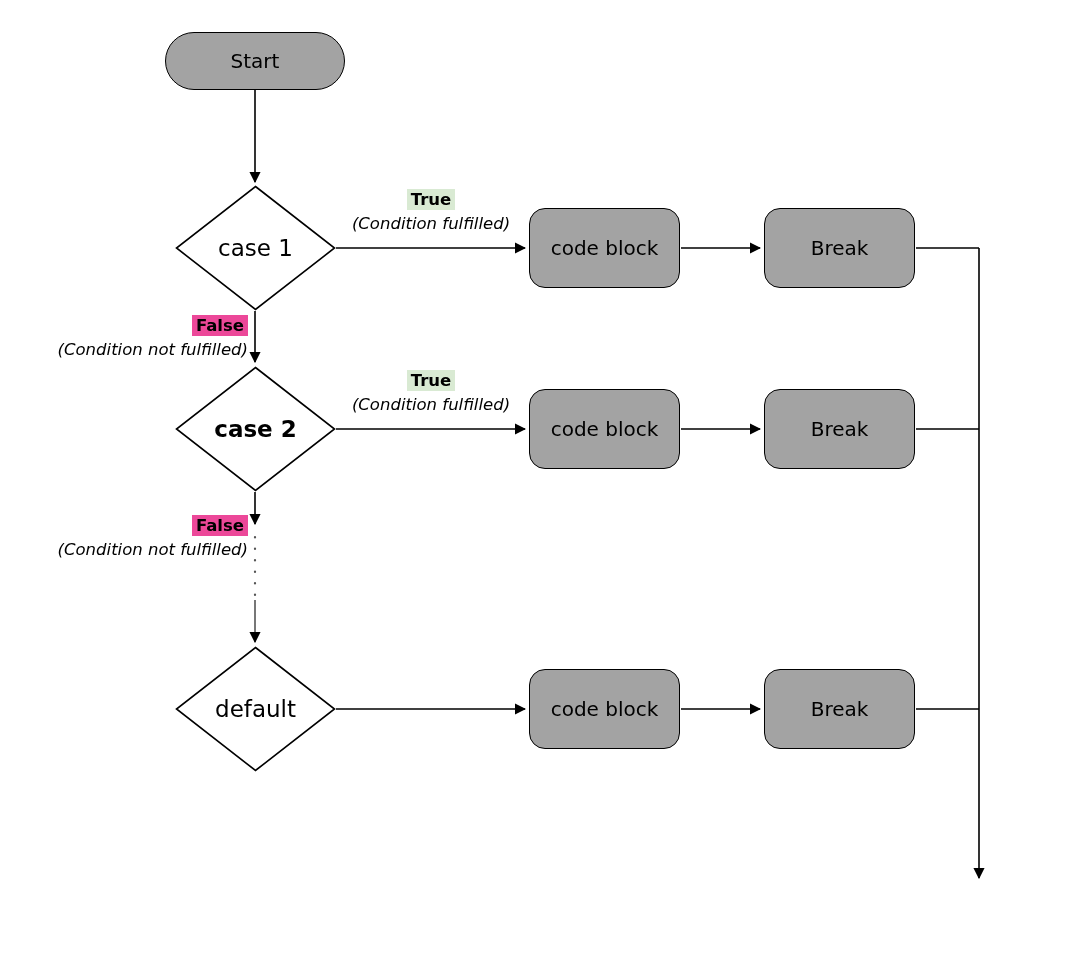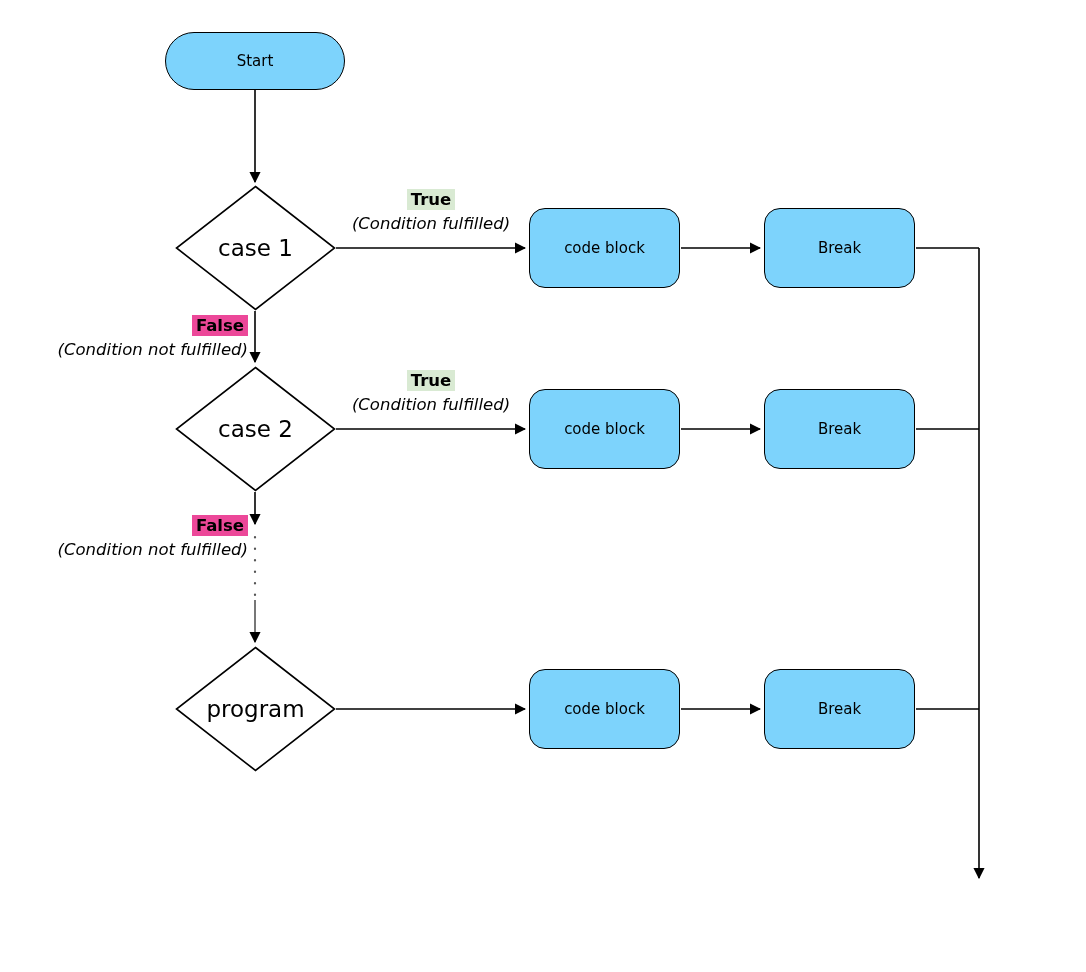--- a/index.html
+++ b/index.html
@@ -26,23 +26,23 @@
     width: 1086px;
     height: 972px;
   }
   .node {
     position: absolute;
     box-sizing: border-box;
     display: flex;
     align-items: center;
     justify-content: center;
     text-align: right;
-    background: #7dd3fc;
+    background: #a3a3a3;
     border: 1.6px solid #000000;
-    font-size: 15px;
+    font-size: 20px;
     line-height: 1.25;
     color: #000000;
   }
   .node.terminator { border-radius: 40px; }
   .node.process    { border-radius: 16px; }
   .diamond-wrap {
     position: absolute;
   }
   .diamond-label {
     position: absolute;
@@ -121,32 +121,32 @@
     <span>Start</span>
   </div>
 
   <div class="diamond-wrap" style="left:175px; top:185px; width:161px; height:126px;">
     <svg width="161" height="126" viewBox="0 0 161 126" xmlns="http://www.w3.org/2000/svg">
       <polygon points="80.5,1.5 159.5,63 80.5,124.5 1.5,63" fill="#ffffff" stroke="#000000" stroke-width="1.6"></polygon>
     </svg>
     <span class="diamond-label">case 1</span>
   </div>
 
-  <div class="diamond-wrap" style="left:175px; top:366px; width:161px; height:126px;">
+  <div class="diamond-wrap" style="left:175px; top:366px; width:161px; height:126px;font-weight:bold;">
     <svg width="161" height="126" viewBox="0 0 161 126" xmlns="http://www.w3.org/2000/svg">
       <polygon points="80.5,1.5 159.5,63 80.5,124.5 1.5,63" fill="#ffffff" stroke="#000000" stroke-width="1.6"></polygon>
     </svg>
     <span class="diamond-label">case 2</span>
   </div>
 
   <div class="diamond-wrap" style="left:175px; top:646px; width:161px; height:126px;">
     <svg width="161" height="126" viewBox="0 0 161 126" xmlns="http://www.w3.org/2000/svg">
       <polygon points="80.5,1.5 159.5,63 80.5,124.5 1.5,63" fill="#ffffff" stroke="#000000" stroke-width="1.6"></polygon>
     </svg>
-    <span class="diamond-label">program</span>
+    <span class="diamond-label">default</span>
   </div>
 
   <div class="node process" style="left:529px; top:208px; width:151px; height:80px;">
     <span>code block</span>
   </div>
   <div class="node process" style="left:529px; top:389px; width:151px; height:80px;">
     <span>code block</span>
   </div>
   <div class="node process" style="left:529px; top:669px; width:151px; height:80px;">
     <span>code block</span>

